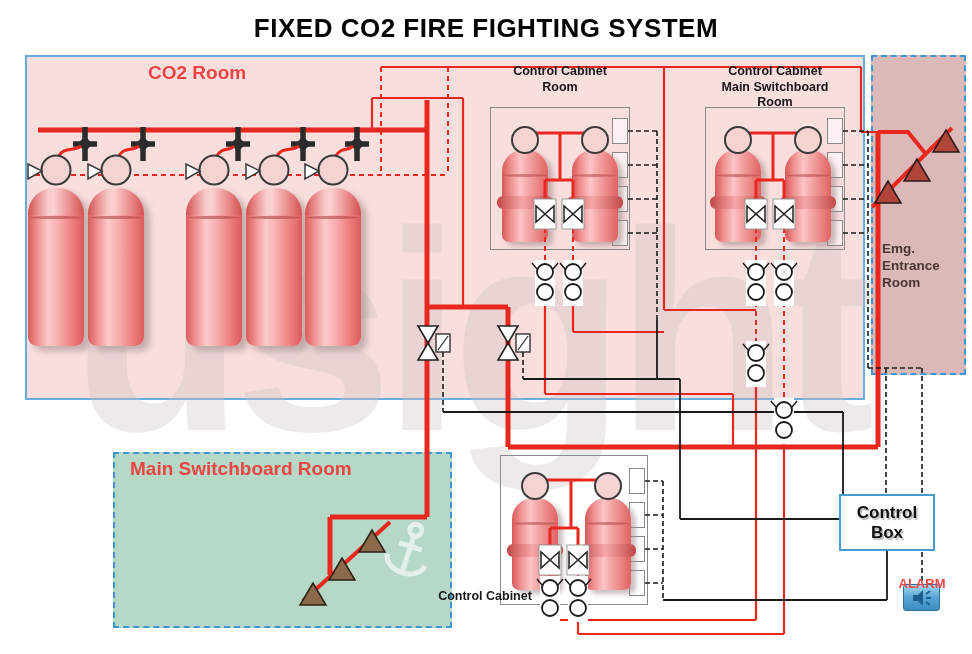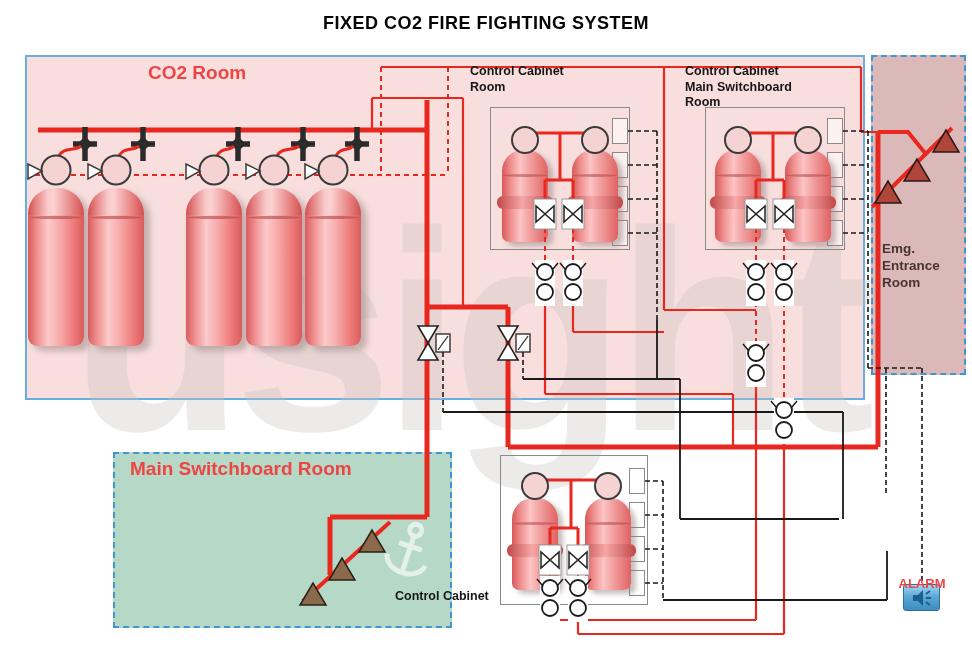--- a/index.html
+++ b/index.html
@@ -8,26 +8,26 @@
   
   .room{position:absolute;box-sizing:border-box;z-index:1;}
   .room-co2{left:25px;top:55px;width:840px;height:345px;background:#f9dede;border:2px solid #6aaede;}
   .room-emg{left:871px;top:55px;width:95px;height:320px;background:#dcb9b9;border:2px dashed #3e97d3;}
   .room-msb{left:113px;top:452px;width:339px;height:176px;background:#b5d9c6;border:2px dashed #3e97d3;}
   
   .watermark{position:absolute;left:70px;top:189px;font-size:285px;line-height:285px;font-weight:700;
              letter-spacing:-10px;color:rgba(201,194,194,0.34);z-index:2;white-space:nowrap;}
   
   .lbl{position:absolute;font-weight:700;color:#ef4444;z-index:5;}
-  .title{left:0;top:13px;width:972px;text-align:center;font-size:18px;font-weight:600;color:#050505;letter-spacing:0.5px;}
+  .title{left:0;top:13px;width:972px;text-align:center;font-size:26px;font-weight:600;color:#050505;letter-spacing:0.5px;}
   .lbl-co2{left:148px;top:62px;font-size:19px;}
   .lbl-msb{left:130px;top:458px;width:300px;font-size:19px;}
   .lbl-emg{left:882px;top:240px;width:60px;font-size:13.5px;line-height:17px;color:#4a3434;}
   .cab-lbl{position:absolute;z-index:5;font-size:12.5px;line-height:15.5px;font-weight:700;
-           color:#161616;}
+           color:#161616;text-align:center;}
   .cab-lbl-1{left:470px;top:64px;width:180px;}
   .cab-lbl-2{left:685px;top:64px;width:180px;}
   .cab-lbl-3{left:395px;top:588px;width:180px;line-height:17px;}
   
   .cabinet{position:absolute;border:1.5px solid #8a8a8a;background:transparent;z-index:3;box-sizing:border-box;}
   .cab1{left:490px;top:107px;width:140px;height:143px;}
   .cab2{left:705px;top:107px;width:140px;height:143px;}
   .cab3{left:500px;top:455px;width:148px;height:150px;}
   .tblock{position:absolute;width:16px;height:26px;border:1.5px solid #8a8a8a;
           background:rgba(255,255,255,0.55);z-index:3;box-sizing:border-box;}
@@ -288,20 +288,24 @@
       <polygon points="904,181 930,181 917,159" fill="#b0453a"></polygon>
       <polygon points="933,152 959,152 946,130" fill="#b0453a"></polygon>
     </g>
     <g stroke="#2a2015" stroke-width="1.5">
       <polygon points="300,605 326,605 313,583" fill="#8a6a4a"></polygon>
       <polygon points="329,580 355,580 342,558" fill="#8a6a4a"></polygon>
       <polygon points="359,552 385,552 372,530" fill="#8a6a4a"></polygon>
     </g>
   </svg>
 
+  <div class="control-box">
+    <span>Control</span>
+    <span>Box</span>
+  </div>
 
   <div class="alarm-icon">
     <svg width="24" height="20" viewBox="0 0 24 20">
       <polygon points="3,7 8,7 13,2 13,18 8,13 3,13" fill="#1c5f8c"></polygon>
       <path d="M16,6 L20,3 M16,10 L21,10 M16,14 L20,17" stroke="#1c5f8c" stroke-width="1.8" fill="none"></path>
     </svg>
   </div>
   <div class="lbl lbl-alarm">ALARM</div>
 
 </div>

